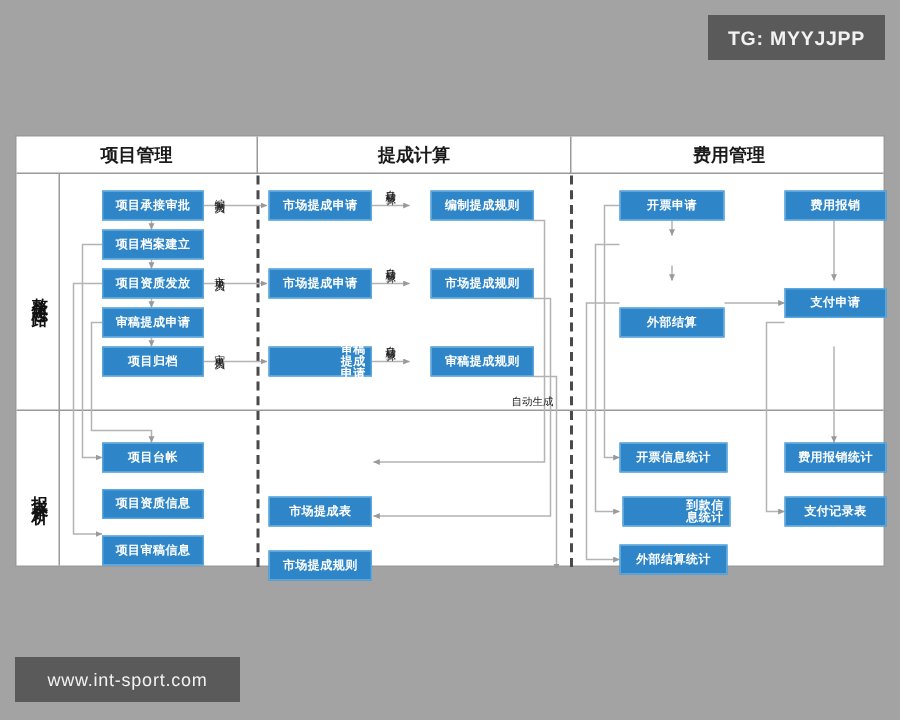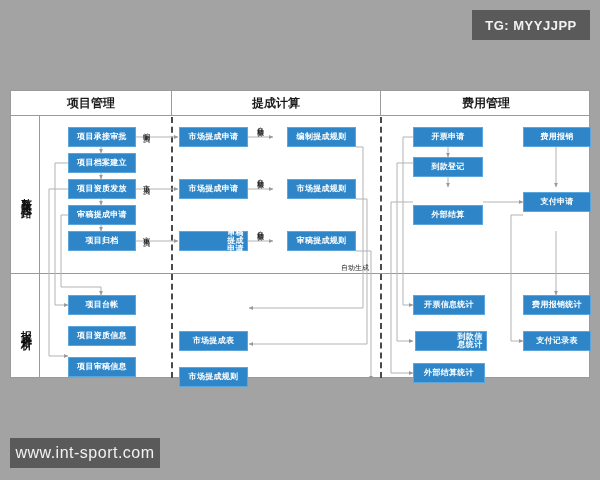--- a/index.html
+++ b/index.html
@@ -14,21 +14,21 @@
 
   
   .chip {
     position: absolute;
     background: #5a5a5a;
     color: #f2f2f2;
     display: flex; align-items: center; justify-content: center;
     letter-spacing: .5px;
   }
   #tg-chip { right: 10px; top: 10px; width: 118px; height: 30px; font-size: 13px; font-weight: 600; }
-  #site-chip { left: 10px; bottom: 12px; width: 150px; height: 30px; font-size: 16px; font-weight: 500; }
+  #site-chip { left: 10px; bottom: 12px; width: 150px; height: 30px; font-size: 12px; font-weight: 500; }
 
   
   #diagram {
     position: absolute;
     left: 10px; top: 90px;
     width: 580px; height: 288px;
     border: 1px solid #9a9a9a;
     background: #fff;
   }
   
@@ -182,21 +182,20 @@
     <div class="vlabel" style="left:244px; top:82px;">自动核算</div>
     <div class="vlabel" style="left:244px; top:134px;">自动核算</div>
 
     <div class="box" style="left:276px; top:36px;  width:69px; height:20px;">编制提成规则</div>
     <div class="box" style="left:276px; top:88px;  width:69px; height:20px;">市场提成规则</div>
     <div class="box" style="left:276px; top:140px; width:69px; height:20px;">审稿提成规则</div>
 
     <div class="hlabel" style="left:330px; top:172px;">自动生成</div>
 
     <div class="box" style="left:402px; top:36px; width:70px; height:20px;">开票申请</div>
-    <div class="box" style="left:402px; top:66px; width:70px; height:20px;">到款登记</div>
     <div class="box" style="left:402px; top:101px; width:70px; height:20px;margin-top:13px;">外部结算</div>
 
     <div class="box" style="left:512px; top:36px;  width:68px; height:20px;">费用报销</div>
     <div class="box" style="left:512px; top:101px; width:68px; height:20px;">支付申请</div>
 
     <div class="box" style="left:57px; top:204px; width:68px; height:20px;">项目台帐</div>
     <div class="box" style="left:57px; top:235px; width:68px; height:20px;">项目资质信息</div>
     <div class="box" style="left:57px; top:266px; width:68px; height:20px;">项目审稿信息</div>
 
     <div class="box" style="left:168px; top:240px; width:69px; height:20px;">市场提成表</div>

